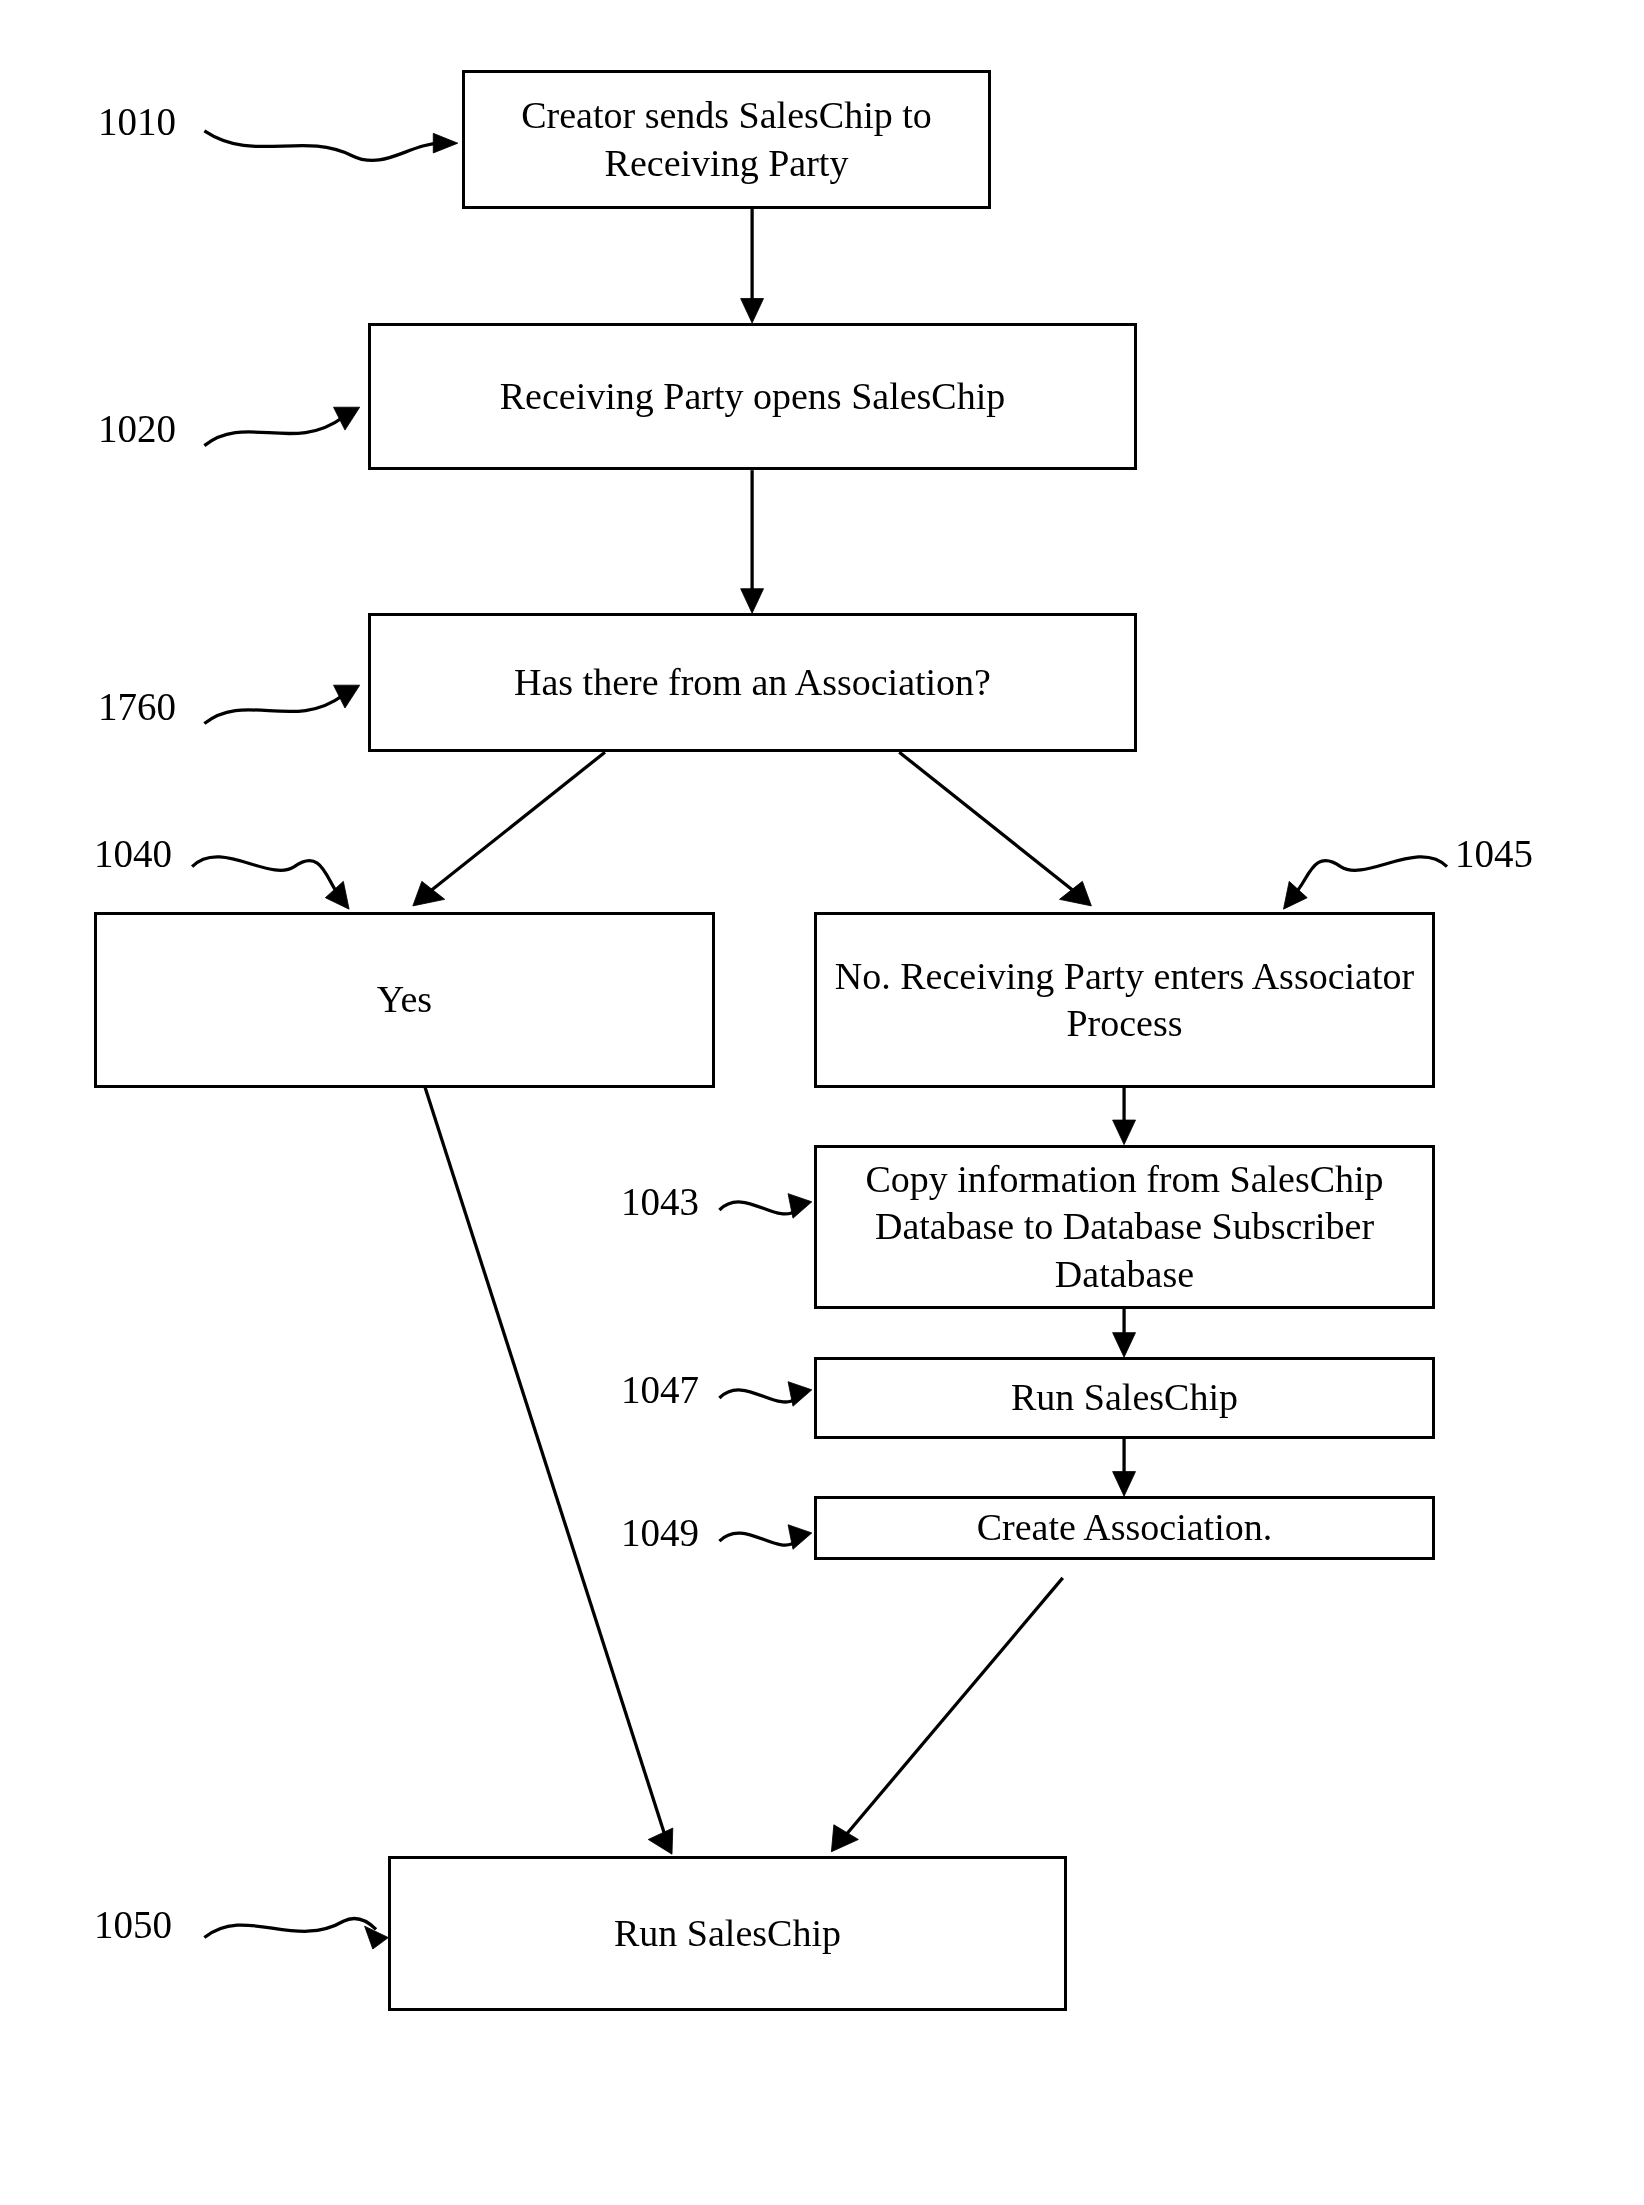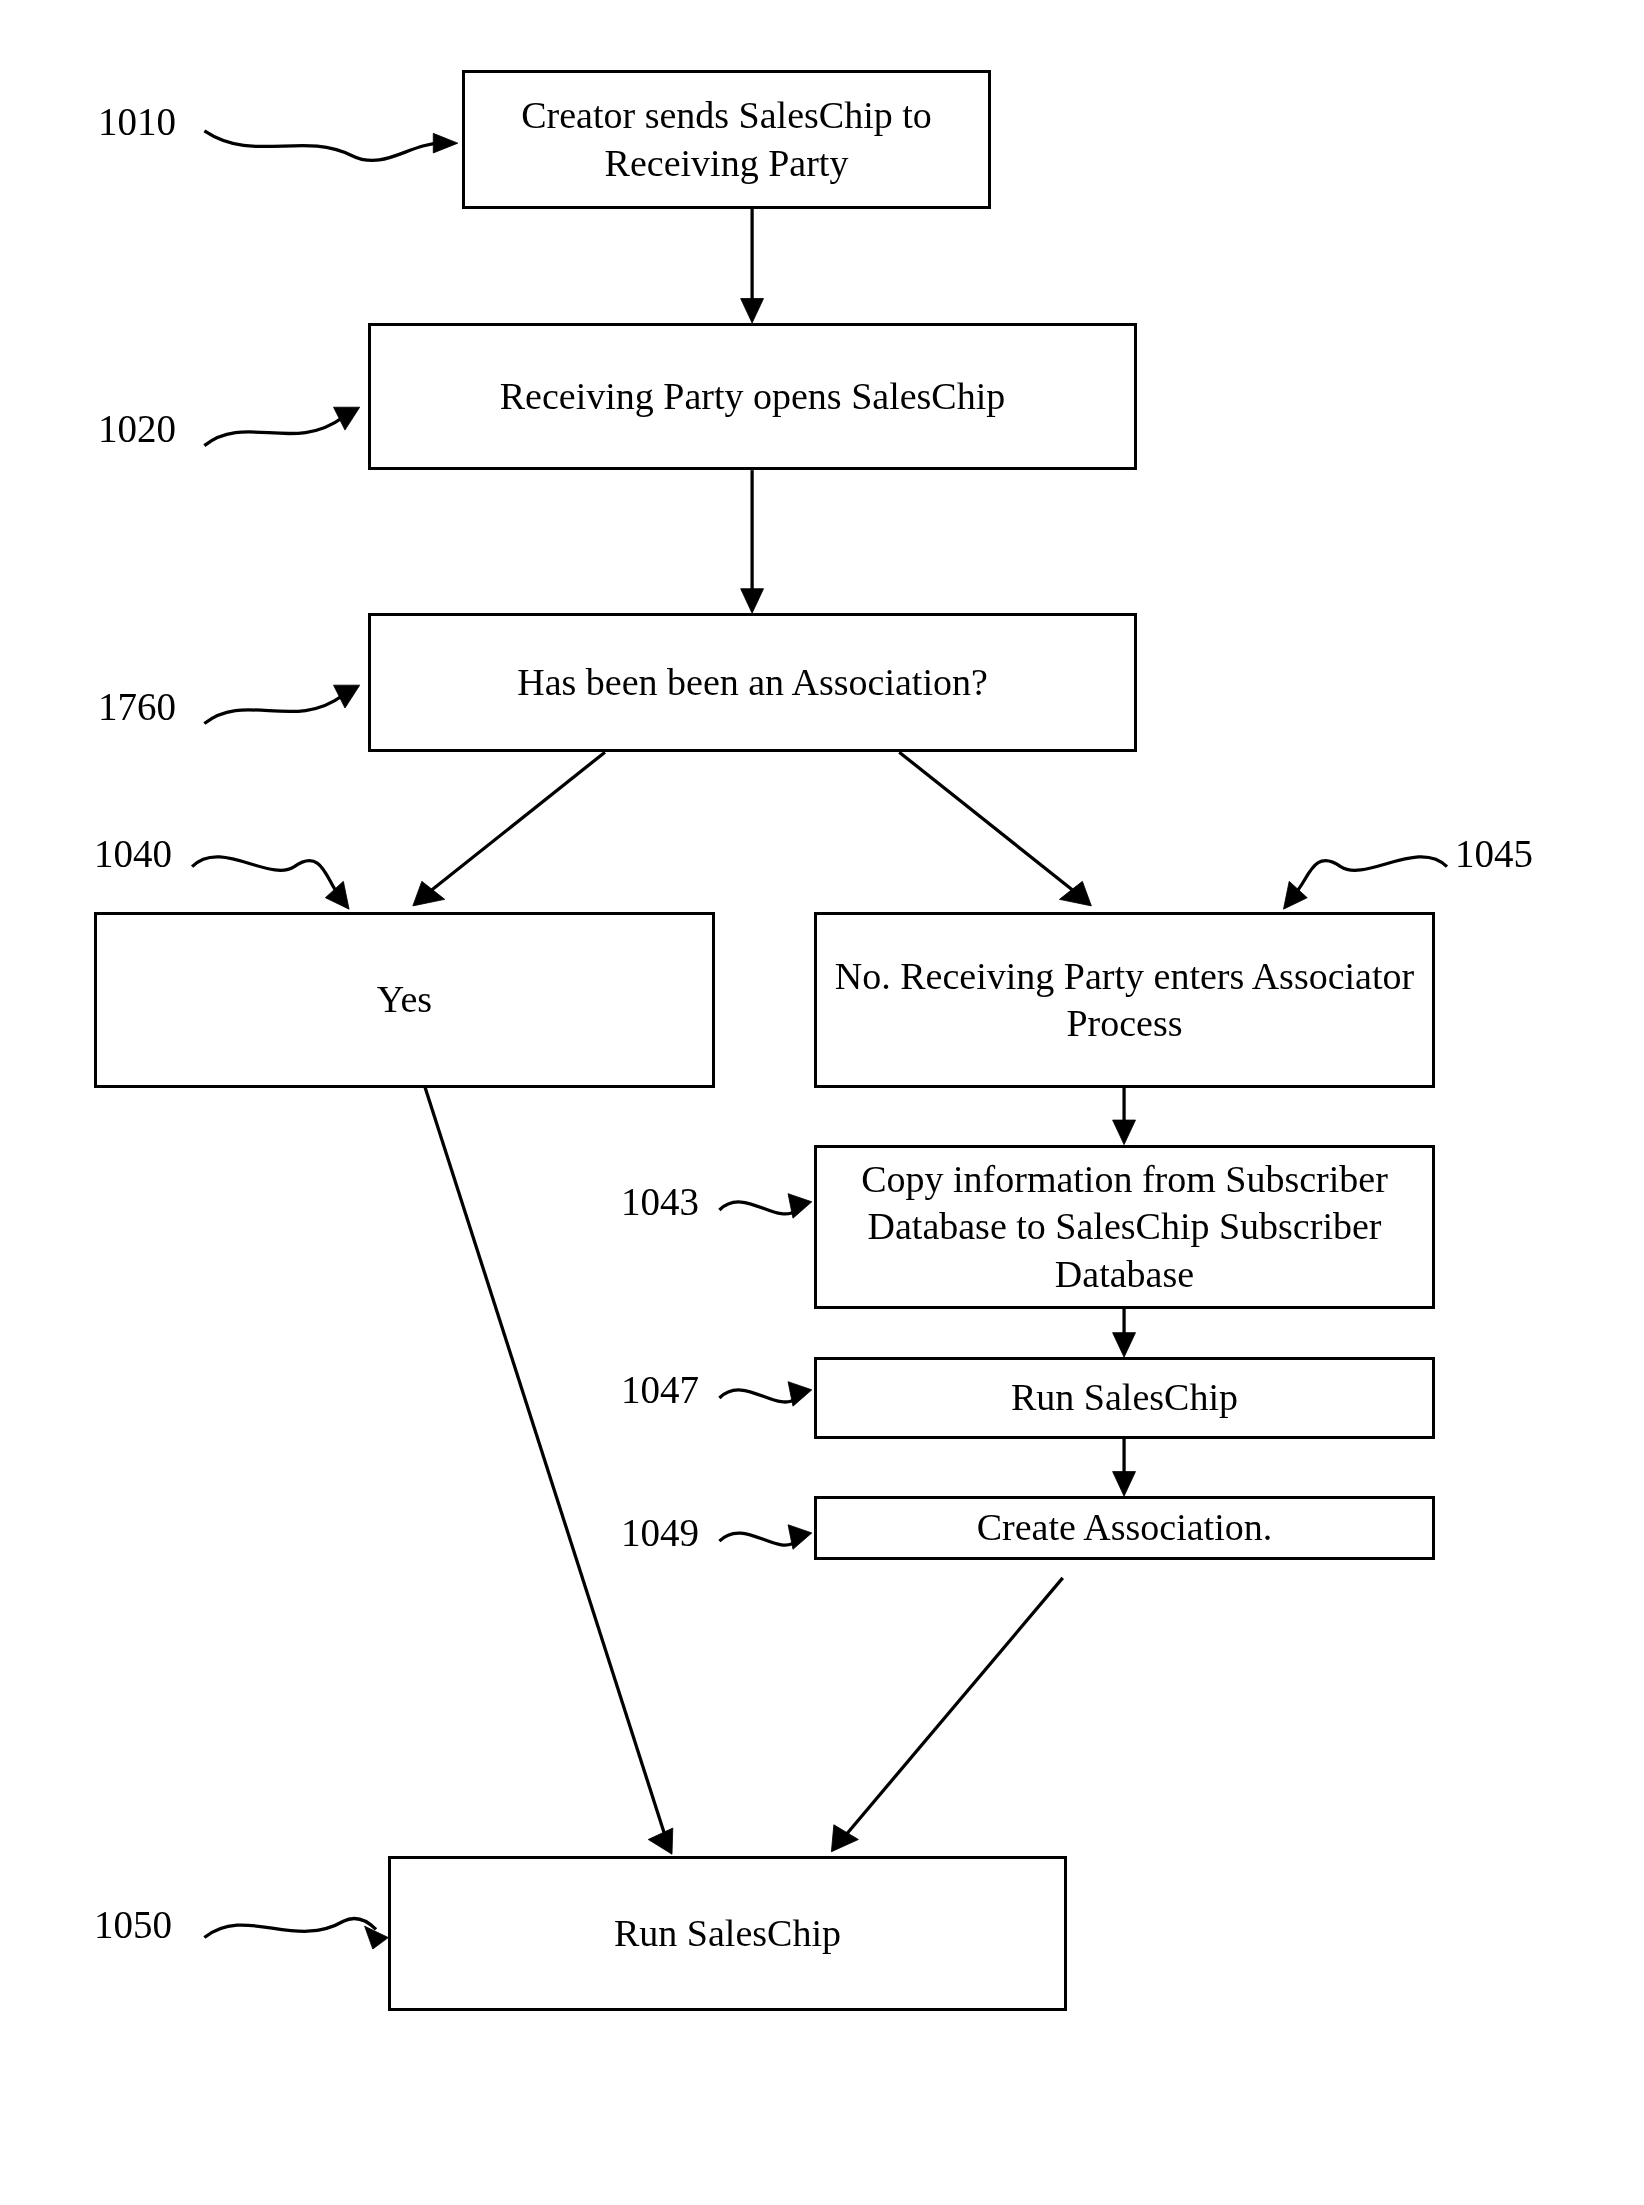--- a/index.html
+++ b/index.html
@@ -66,30 +66,30 @@
   <div class="label" style="left:621px; top:1513px;">1049</div>
   <div class="label" style="left:94px; top:1905px;">1050</div>
 
   <div class="box" style="left:462px; top:70px;  width:529px; height:139px;">
       <span>Creator sends SalesChip to Receiving Party</span>
     </div>
   <div class="box" style="left:368px; top:323px; width:769px; height:147px;">
       <span>Receiving Party opens SalesChip</span>
     </div>
   <div class="box" style="left:368px; top:613px; width:769px; height:139px;">
-      <span>Has been been an Association?</span>
+      <span>Has there from an Association?</span>
     </div>
   <div class="box" style="left:94px; top:912px; width:621px; height:176px;">
       <span>Yes</span>
     </div>
   <div class="box" style="left:814px; top:912px; width:621px; height:176px;">
       <span>No. Receiving Party enters Associator Process</span>
     </div>
   <div class="box" style="left:814px; top:1145px; width:621px; height:164px;">
-      <span>Copy information from Subscriber Database to SalesChip Subscriber Database</span>
+      <span>Copy information from SalesChip Database to Database Subscriber Database</span>
     </div>
   <div class="box" style="left:814px; top:1357px; width:621px; height:82px;">
       <span>Run SalesChip</span>
     </div>
   <div class="box" style="left:814px; top:1496px; width:621px; height:64px;">
       <span>Create Association.</span>
     </div>
   <div class="box" style="left:388px; top:1856px; width:679px; height:155px;">
       <span>Run SalesChip</span>
     </div>

